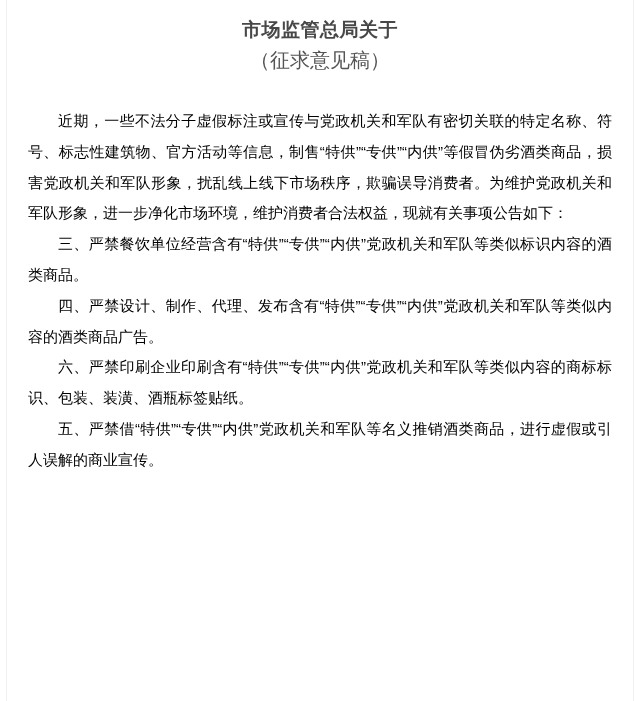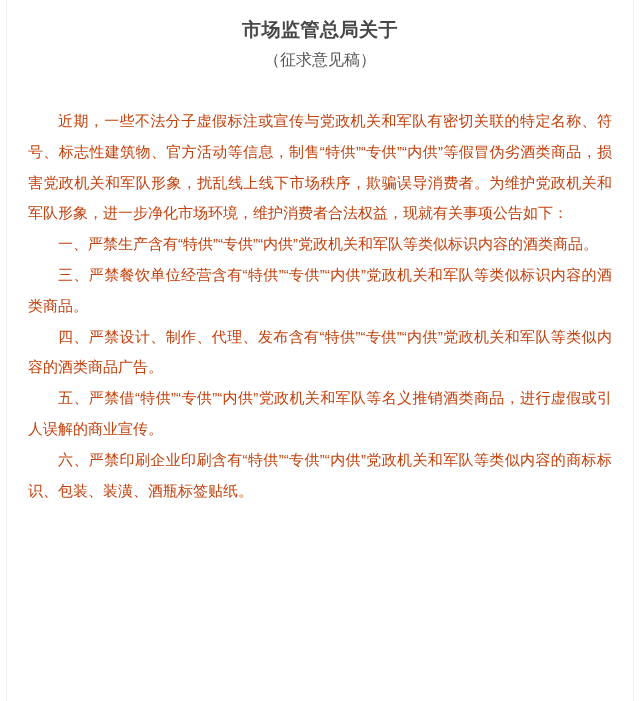--- a/index.html
+++ b/index.html
@@ -30,50 +30,49 @@
     text-align: center;
   }
   .title-line {
     font-size: 19px;
     font-weight: bold;
     line-height: 32px;
     color: #474747;
     letter-spacing: 0.5px;
   }
   .subtitle {
-    font-size: 16px;
+    font-size: 20px;
     font-weight: normal;
     line-height: 28px;
     color: #555555;
   }
   .doc-body {
     margin-top: 32px;
     padding: 0 28px;
     font-size: 15px;
     line-height: 30.8px;
-    color: #c2410c;
+    color: #000000;
     text-align: justify;
   }
   .doc-body p {
     margin: 0;
     text-indent: 2em;
   }
 </style>
 </head>
 <body>
 
 <div class="page">
   <div class="edge-frame"></div>
 
   <div class="title-block">
     <div class="title-line">市场监管总局关于</div>
     <div class="subtitle">（征求意见稿）</div>
   </div>
 
   <div class="doc-body">
     <p>近期，一些不法分子虚假标注或宣传与党政机关和军队有密切关联的特定名称、符号、标志性建筑物、官方活动等信息，制售“特供”“专供”“内供”等假冒伪劣酒类商品，损害党政机关和军队形象，扰乱线上线下市场秩序，欺骗误导消费者。为维护党政机关和军队形象，进一步净化市场环境，维护消费者合法权益，现就有关事项公告如下：</p>
-    <p>一、严禁生产含有“特供”“专供”“内供”党政机关和军队等类似标识内容的酒类商品。</p>
     <p>三、严禁餐饮单位经营含有“特供”“专供”“内供”党政机关和军队等类似标识内容的酒类商品。</p>
     <p>四、严禁设计、制作、代理、发布含有“特供”“专供”“内供”党政机关和军队等类似内容的酒类商品广告。</p>
+    <p>六、严禁印刷企业印刷含有“特供”“专供”“内供”党政机关和军队等类似内容的商标标识、包装、装潢、酒瓶标签贴纸。</p>
     <p>五、严禁借“特供”“专供”“内供”党政机关和军队等名义推销酒类商品，进行虚假或引人误解的商业宣传。</p>
-    <p>六、严禁印刷企业印刷含有“特供”“专供”“内供”党政机关和军队等类似内容的商标标识、包装、装潢、酒瓶标签贴纸。</p>
   </div>
 </div>
 
 </body></html>

